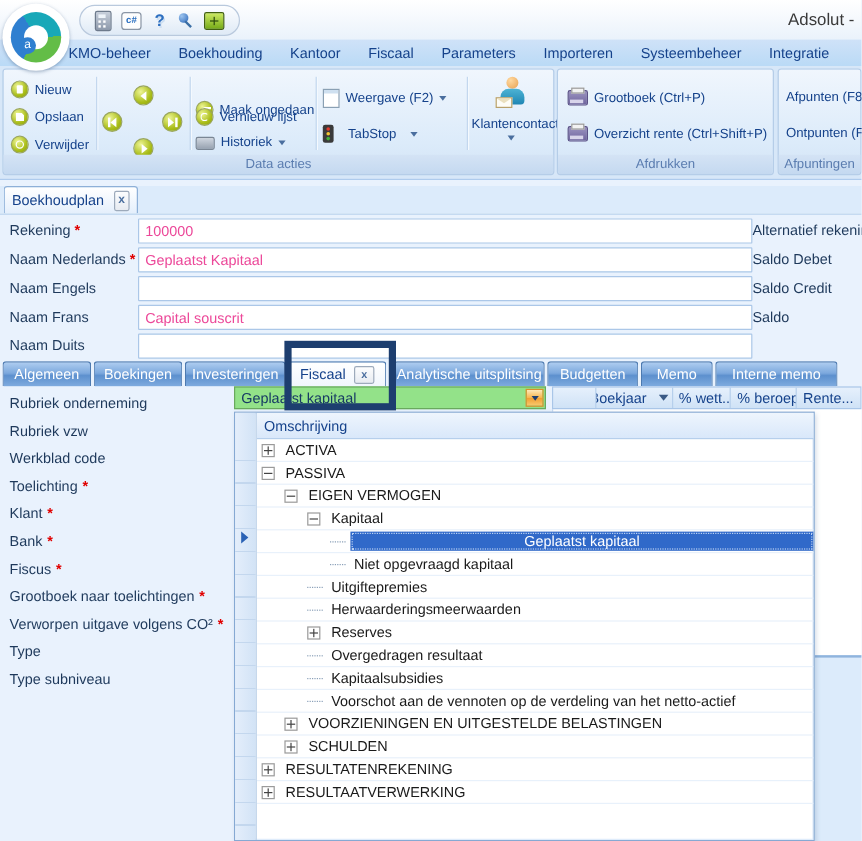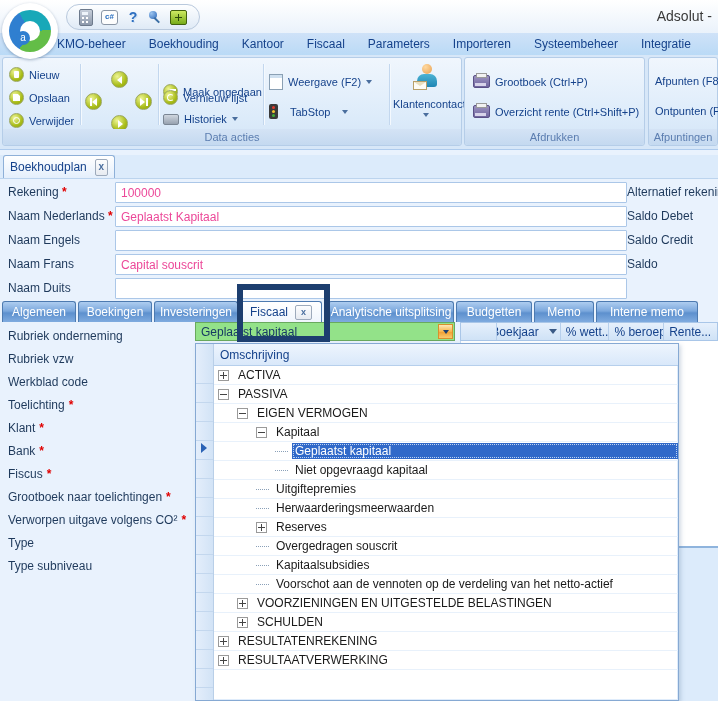--- a/index.html
+++ b/index.html
@@ -114,21 +114,21 @@
   .gutter .cells{position:absolute;left:0;right:0;top:21px;bottom:0;background:repeating-linear-gradient(to bottom,transparent 0 18px,#c3d7ee 18px 19px);}
   .rowptr{position:absolute;left:5px;top:99px;width:0;height:0;border-top:5px solid transparent;border-bottom:5px solid transparent;border-left:6px solid #2a62b5;}
   .ddmain{flex:1;display:flex;flex-direction:column;overflow:hidden;}
   .ddheader{height:21px;background:linear-gradient(#eef5fd,#d9e8fa);border-bottom:1px solid #b6cfec;font-size:12px;color:#15428b;display:flex;align-items:center;padding-left:6px;flex:none;}
   .trow{height:19px;display:flex;align-items:center;font-size:12px;color:#1a1a1a;border-bottom:1px solid #e8f1fb;box-sizing:border-box;white-space:nowrap;}
   .lv0{padding-left:4px;}.lv1{padding-left:23px;}.lv2{padding-left:42px;}.lv3{padding-left:61px;}
   .exp{width:9px;height:9px;border:1px solid #9a9a9a;background:#fff;position:relative;flex:none;margin-right:6px;box-sizing:content-box;}
   .exp::before{content:"";position:absolute;left:1px;right:1px;top:4px;height:1px;background:#444;}
   .plus .exp::after{content:"";position:absolute;top:1px;bottom:1px;left:4px;width:1px;background:#444;}
   .branch{width:13px;height:9px;border-bottom:1px dotted #8aa0b8;margin-right:4px;margin-top:-8px;flex:none;}
-  .tlabel{padding:1px 3px;}
+  .tlabel{padding:1px 3px;text-align:center;}
   .trow.sel .tlabel{background:#3069c9;color:#fff;flex:1;outline:1px dotted #bcd2f2;outline-offset:-2px;}
 
   
   .hlbox{left:237px;top:284px;width:93px;height:58px;border:6px solid #1d3e6f;box-sizing:border-box;z-index:50;pointer-events:none;}
 </style>
 </head>
 <body>
 
 <div class="abs titlebar">
   <div class="abs qat">
@@ -390,21 +390,21 @@
     <div class="trow lv2">
         <span class="branch"></span>
         <span class="tlabel">Herwaarderingsmeerwaarden</span>
       </div>
     <div class="trow lv2 plus">
         <span class="exp"></span>
         <span class="tlabel">Reserves</span>
       </div>
     <div class="trow lv2">
         <span class="branch"></span>
-        <span class="tlabel">Overgedragen souscrit</span>
+        <span class="tlabel">Overgedragen resultaat</span>
       </div>
     <div class="trow lv2">
         <span class="branch"></span>
         <span class="tlabel">Kapitaalsubsidies</span>
       </div>
     <div class="trow lv2">
         <span class="branch"></span>
         <span class="tlabel">Voorschot aan de vennoten op de verdeling van het netto-actief</span>
       </div>
     <div class="trow lv1 plus">

